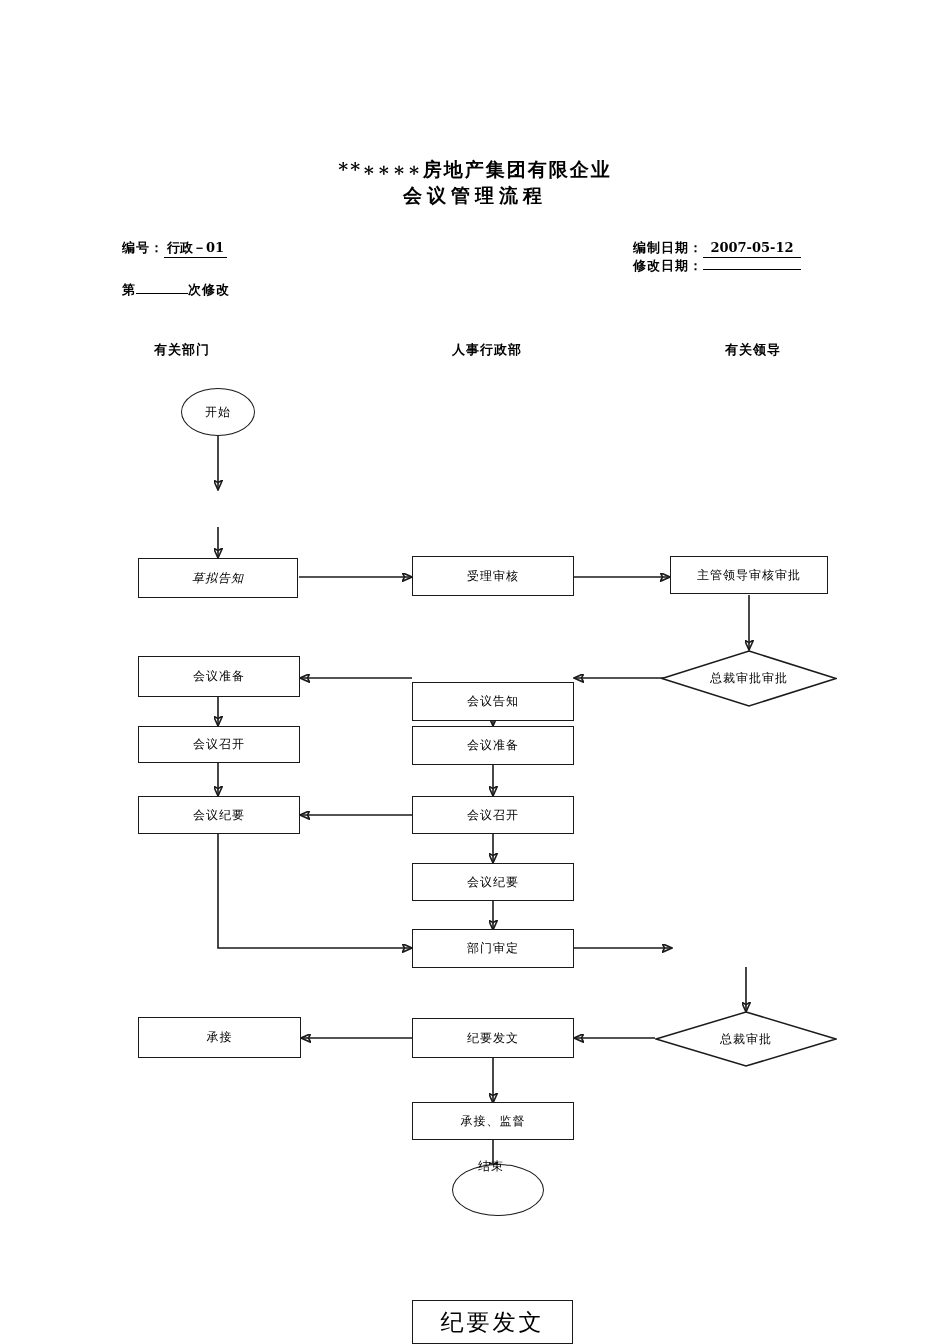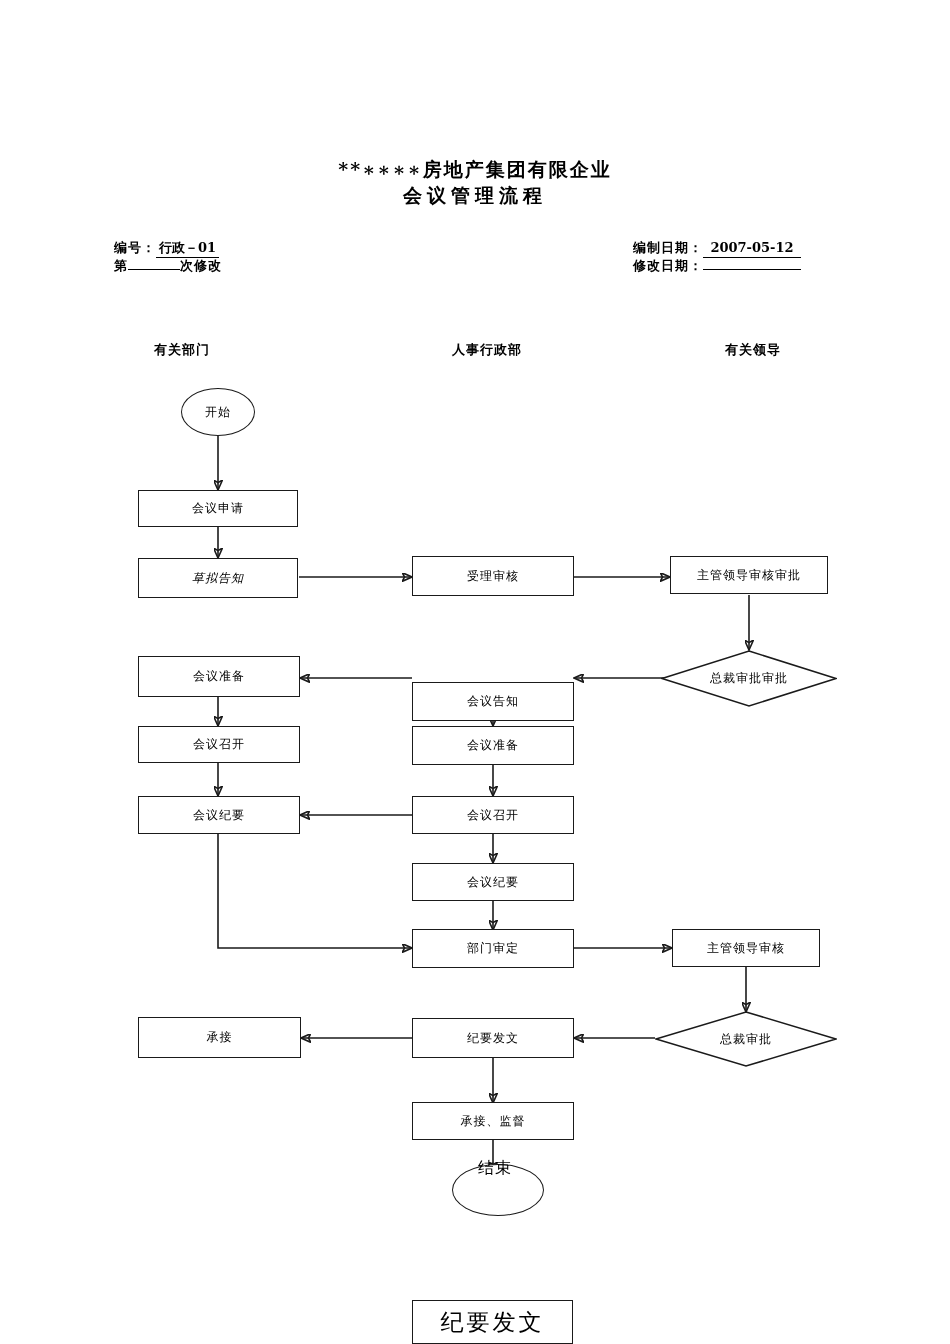--- a/index.html
+++ b/index.html
@@ -26,21 +26,21 @@
   #doc-title .line {
     font-family: "DejaVu Serif", "Liberation Serif", serif;
     font-weight: bold;
     font-size: 19px;
     letter-spacing: 2px;
     line-height: 26px;
     white-space: pre;
   }
   #doc-title .line2 { letter-spacing: 5px; }
 
-  .meta-left  { position: absolute; left: 114px; }
+  .meta-left  { position: absolute; left: 122px; }
   .meta-right { position: absolute; left: 633px; }
   .meta-row {
     font-family: "DejaVu Serif", "Liberation Serif", serif;
     font-weight: bold;
     font-size: 13px;
     white-space: nowrap;
     line-height: 16px;
   }
   .meta-row .lbl { letter-spacing: 1px; }
   .meta-row .val {
@@ -108,21 +108,21 @@
   }
   .node.end-oval {
     border: 1.3px solid #1a1a1a;
     border-radius: 50%;
     align-items: flex-start;
     justify-content: center;
   }
   .end-label {
     position: absolute;
     font-family: Liberation Mono, monospace;
-    font-size: 16px;
+    font-size: 12px;
     letter-spacing: 1px;
     white-space: nowrap;
   }
 
   
   #bottom-box {
     position: absolute;
     box-sizing: border-box;
     border: 1.4px solid #1a1a1a;
     display: flex;
@@ -153,21 +153,21 @@
 
 <div id="doc-title">
   <div class="line line1">**∗∗∗∗房地产集团有限企业</div>
   <div class="line line2">会议管理流程</div>
 </div>
 
 <div class="meta-left" style="top:240px;">
   <div class="meta-row">
     <span class="lbl">编号：</span><span class="val">行政－01</span>
   </div>
-  <div class="meta-row" style="margin-top:0;">
+  <div class="meta-row" style="margin-top:24px;">
     <span class="lbl">第</span><span class="val blank w-num"></span><span class="lbl">次修改</span>
   </div>
 </div>
 
 <div class="meta-right" style="top:240px;">
   <div class="meta-row">
     <span class="lbl">编制日期：</span><span class="val w-date">2007-05-12</span>
   </div>
   <div class="meta-row" style="margin-top:0;text-align:right;">
     <span class="lbl">修改日期：</span><span class="val blank w-date"></span>
@@ -227,23 +227,20 @@
 
   <line x1="493" y1="1140" x2="493" y2="1172" marker-end="url(#arw)"></line>
 </svg>
 
 <div id="flow">
 
   <div class="node oval" style="left:181px; top:388px; width:74px; height:48px;">
     <span>开始</span>
   </div>
 
-  <div class="node rect" style="left:138px; top:490px; width:160px; height:37px;">
-    <span>会议申请</span>
-  </div>
 
   <div class="node rect" style="left:138px; top:558px; width:160px; height:40px;font-style:italic;">
     <span>草拟告知</span>
   </div>
 
   <div class="node rect" style="left:412px; top:556px; width:162px; height:40px;">
     <span>受理审核</span>
   </div>
 
   <div class="node rect" style="left:670px; top:556px; width:158px; height:38px;">
@@ -282,23 +279,20 @@
   </div>
 
   <div class="node rect" style="left:412px; top:863px; width:162px; height:38px;">
     <span>会议纪要</span>
   </div>
 
   <div class="node rect" style="left:412px; top:929px; width:162px; height:39px;">
     <span>部门审定</span>
   </div>
 
-  <div class="node rect" style="left:672px; top:929px; width:148px; height:38px;">
-    <span>主管领导审核</span>
-  </div>
 
   <div class="node diamond" style="left:655px; top:1011px; width:182px; height:56px;">
     <svg viewBox="0 0 182 56" preserveAspectRatio="none">
       <polygon points="91,1 181,28 91,55 1,28" fill="#ffffff" stroke="#1a1a1a" stroke-width="1.5"></polygon>
     </svg>
     <span class="dlabel">总裁审批</span>
   </div>
 
   <div class="node rect" style="left:412px; top:1018px; width:162px; height:40px;">
     <span>纪要发文</span>

